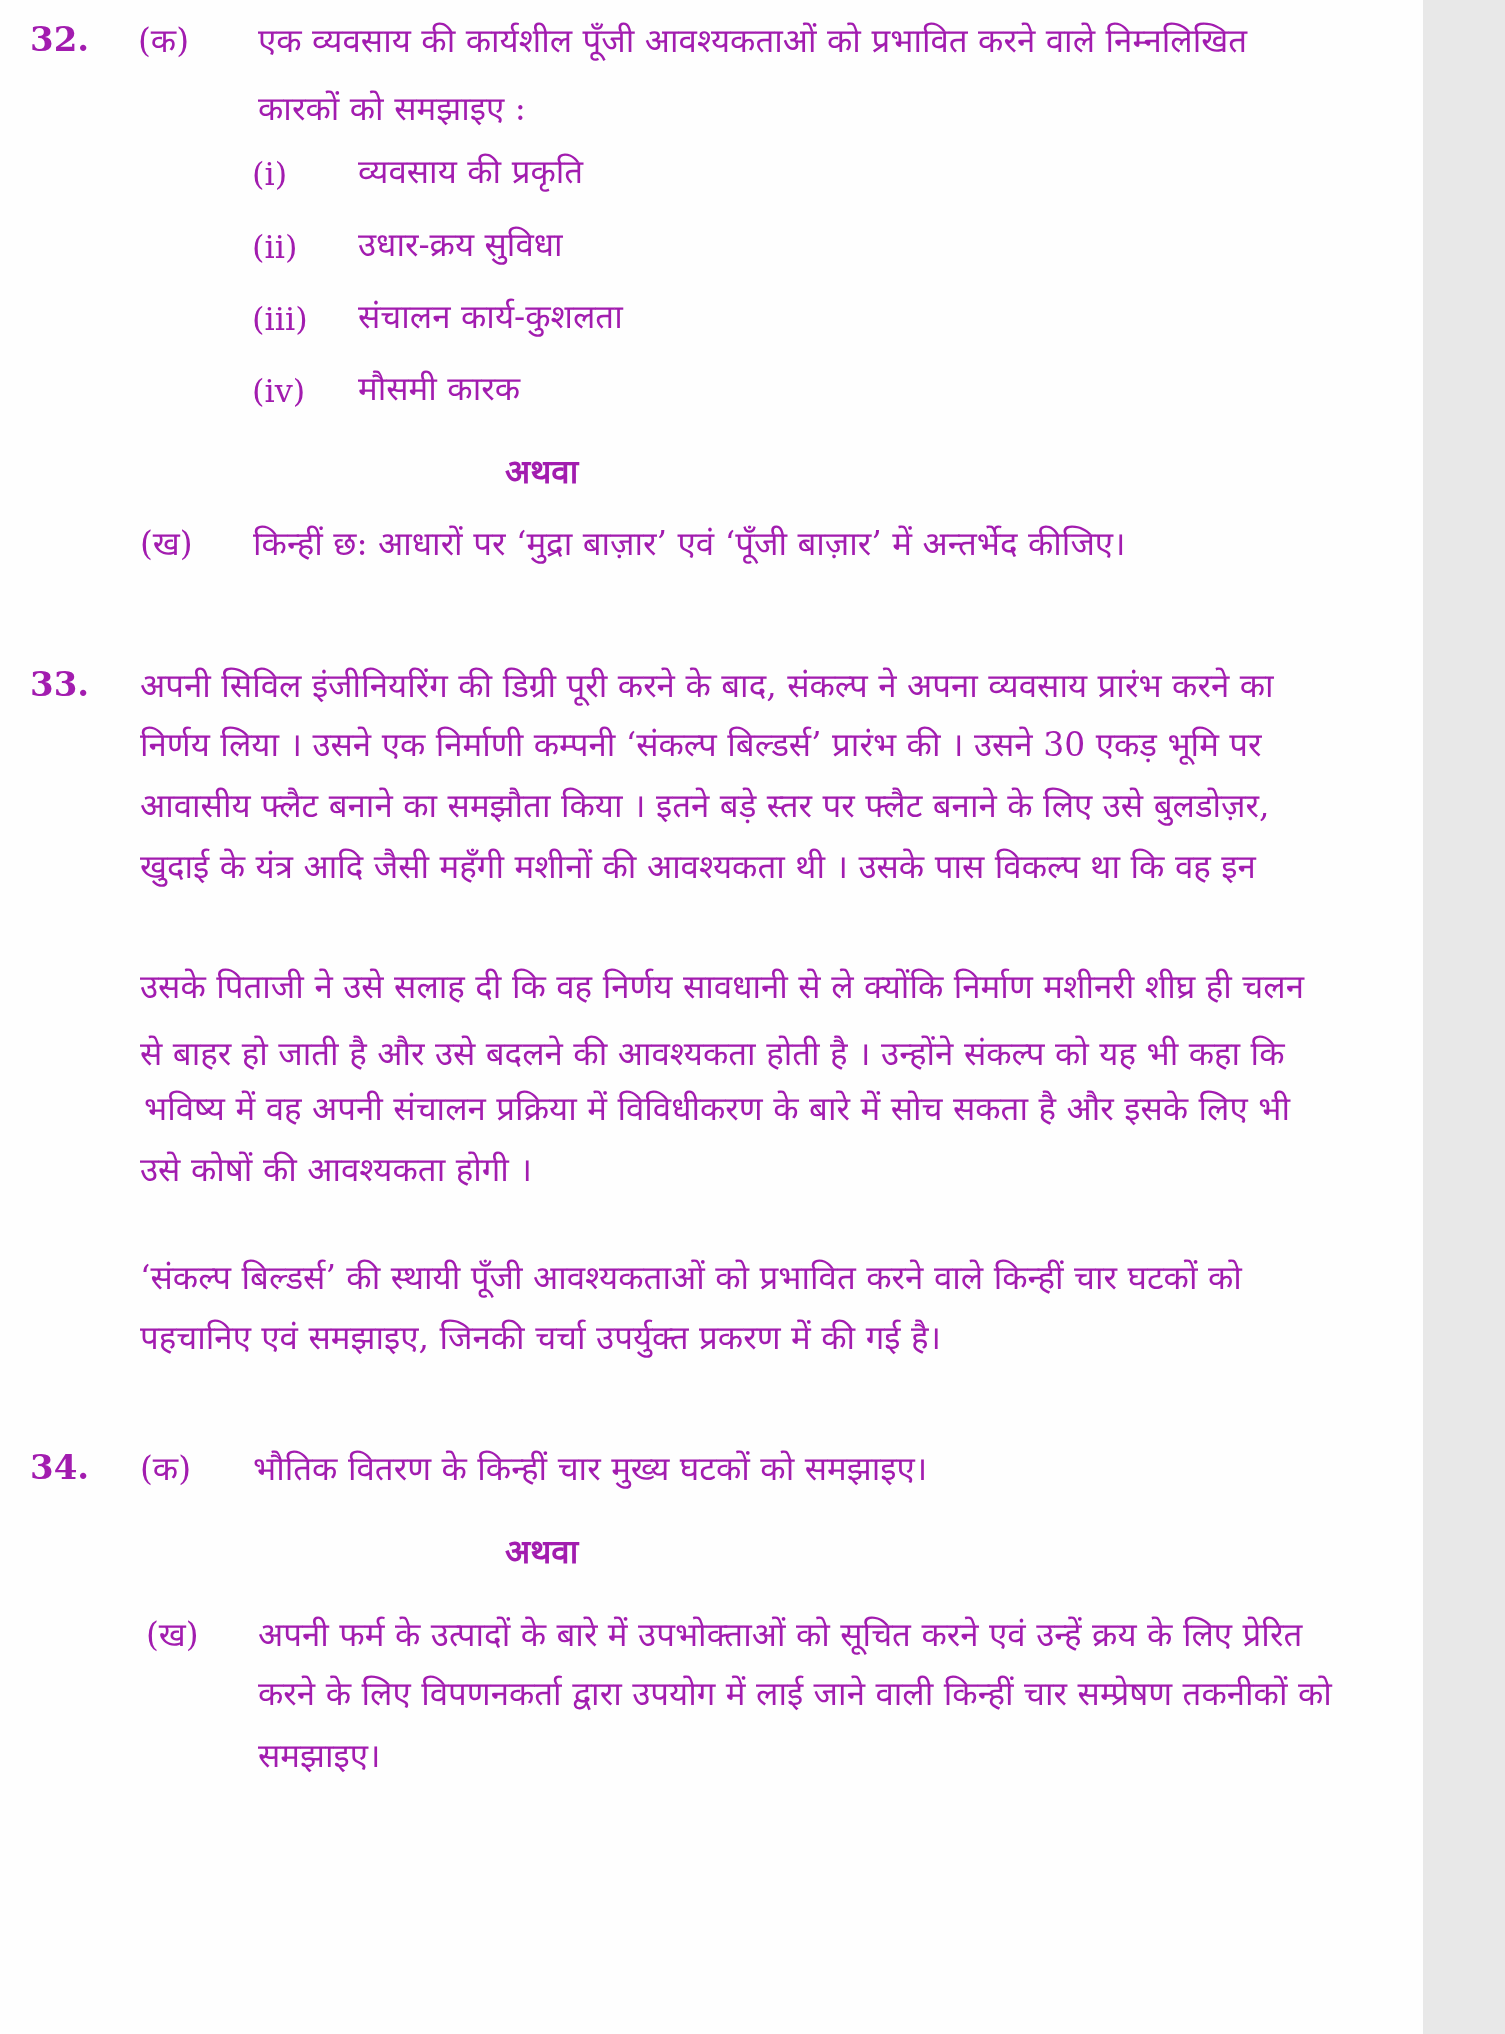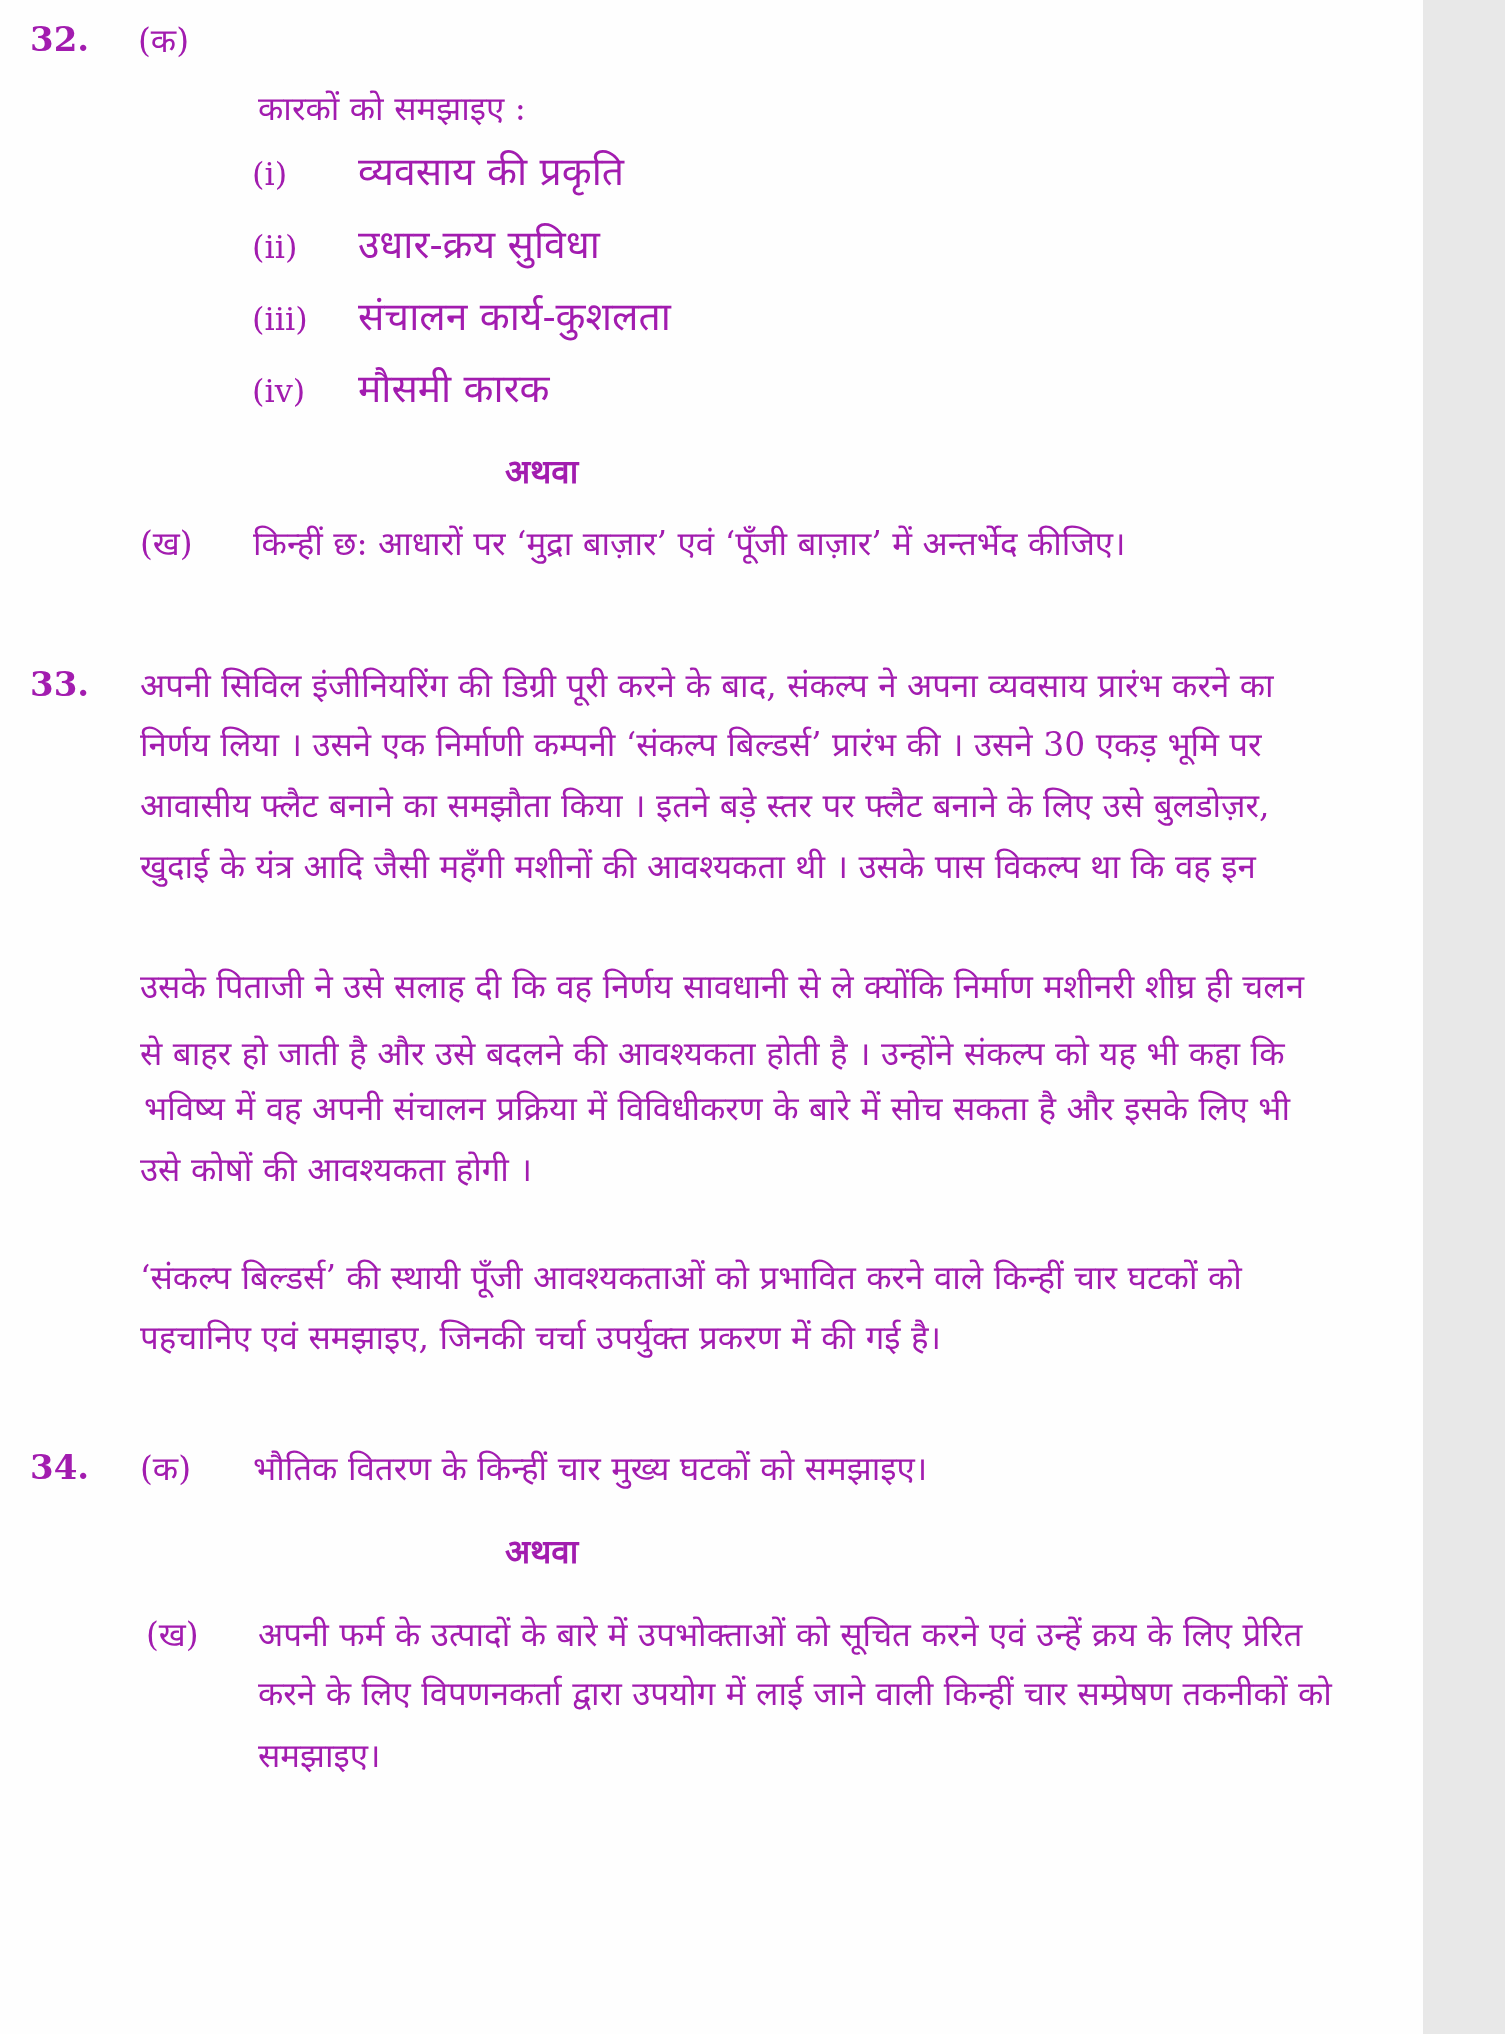--- a/index.html
+++ b/index.html
@@ -28,21 +28,21 @@
   }
   .tline {
     font-size: 33px;
     line-height: 46px;
   }
   .item-label {
     font-size: 32px;
     line-height: 44px;
   }
   .item-text {
-    font-size: 39px;
+    font-size: 33px;
     line-height: 44px;
   }
   .or-sep {
     font-weight: 700;
     font-size: 33px;
     line-height: 44px;
   }
   .marks {
     font-style: italic;
     font-size: 36px;
@@ -50,20 +50,21 @@
     font-family: "DejaVu Serif", serif;
   }
 </style>
 </head>
 <body>
 
 <div class="page">
 
   <div class="abs qnum" style="left:30px; top:16px;">32.</div>
   <div class="abs plabel" style="left:138px; top:18px;">(क)</div>
+  <div class="abs tline" style="left:258px; top:18px;">एक व्यवसाय की कार्यशील पूँजी आवश्यकताओं को प्रभावित करने वाले निम्नलिखित</div>
   <div class="abs tline" style="left:258px; top:86px;">कारकों को समझाइए :</div>
   <div class="abs marks" style="left:1443px; top:80px;">6</div>
 
   <div class="abs item-label" style="left:252px; top:152px;">(i)</div>
   <div class="abs item-text" style="left:358px; top:150px;">व्यवसाय की प्रकृति</div>
 
   <div class="abs item-label" style="left:252px; top:225px;">(ii)</div>
   <div class="abs item-text" style="left:358px; top:223px;">उधार-क्रय सुविधा</div>
 
   <div class="abs item-label" style="left:252px; top:297px;text-align:right;">(iii)</div>

